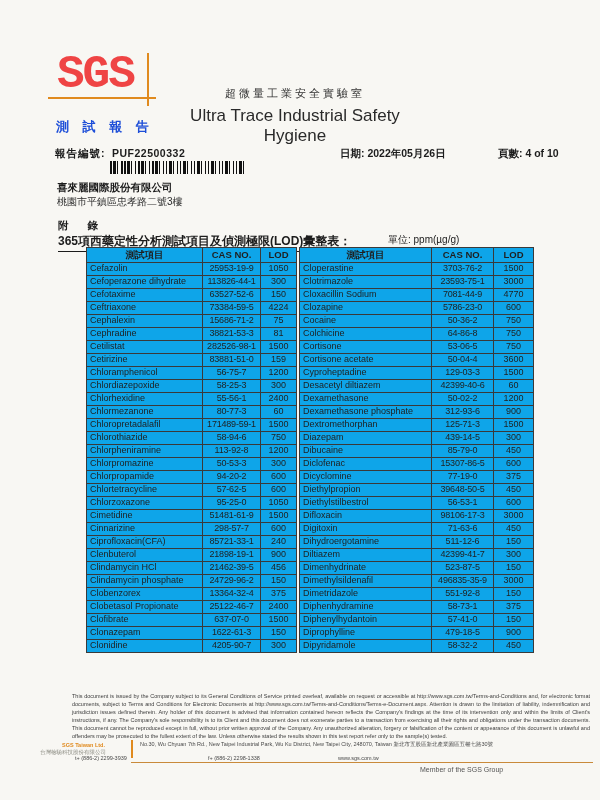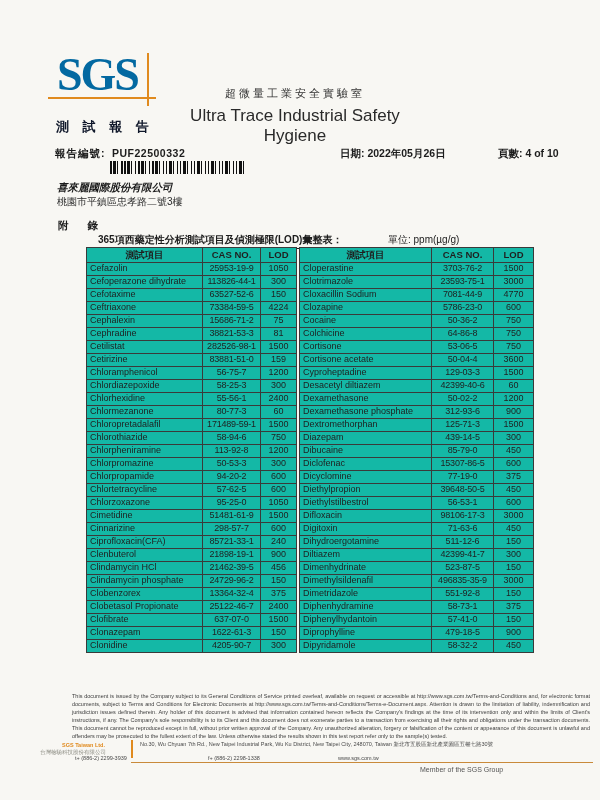--- a/index.html
+++ b/index.html
@@ -12,61 +12,61 @@
   }
   .page{
     position:relative;
     width:600px;height:800px;
     background:#f8f7f3;
     overflow:hidden;
   }
   
   .logo-block{position:absolute;left:45px;top:50px;width:120px;height:55px;}
   .logo-text{
-    font-family:Liberation Serif, serif;
+    font-family:Liberation Mono, monospace;
     font-weight:bold;font-size:46px;line-height:46px;
-    color:#0369a1;letter-spacing:-2px;
+    color:#ef4444;letter-spacing:-2px;
     position:absolute;left:12px;top:2px;
   }
   .logo-hline{position:absolute;left:3px;top:47px;width:108px;height:2px;background:#e08a1e;}
   .logo-vline{position:absolute;left:102px;top:3px;width:2px;height:53px;background:#e08a1e;}
   .report-title{
     position:absolute;left:56px;top:118px;
-    font-size:13px;font-weight:bold;letter-spacing:5px;color:#0f172a;
+    font-size:13px;font-weight:bold;letter-spacing:5px;color:#1d4ed8;
   }
   .lab-block{position:absolute;left:185px;top:86px;width:220px;text-align:center;}
   .lab-zh{font-size:11px;letter-spacing:3px;color:#333;font-family:"Liberation Serif","DejaVu Serif",serif;}
   .lab-en{font-size:17px;margin-top:5px;color:#2a2a2a;font-weight:500;}
   
   .info-row{position:absolute;left:0;top:147px;width:600px;font-size:10.5px;}
   .report-no-label{position:absolute;left:55px;top:0;font-weight:bold;letter-spacing:1px;}
   .report-no{position:absolute;left:112px;top:0;font-weight:bold;letter-spacing:0.5px;}
   .date-wrap{position:absolute;left:340px;top:0;font-weight:bold;}
   .pages-wrap{position:absolute;left:498px;top:0;font-weight:bold;}
   .barcode{
     position:absolute;left:110px;top:161px;width:134px;height:13px;
     background:repeating-linear-gradient(90deg,
       #111 0px,#111 1.5px,#f8f7f3 1.5px,#f8f7f3 3px,
       #111 3px,#111 6px,#f8f7f3 6px,#f8f7f3 7px,
       #111 7px,#111 8px,#f8f7f3 8px,#f8f7f3 11px,
       #111 11px,#111 12.5px,#f8f7f3 12.5px,#f8f7f3 14px);
   }
   
-  .client-name{position:absolute;left:57px;top:181px;font-size:10.5px;font-weight:bold;font-style:italic;}
+  .client-name{position:absolute;left:57px;top:181px;font-size:10.5px;font-weight:bold;}
   .client-address{position:absolute;left:57px;top:195px;font-size:10px;color:#2b2b2b;}
   
   .appendix-label{position:absolute;left:58px;top:219px;font-size:10.5px;font-weight:bold;letter-spacing:8px;}
   .table-title{
-    position:absolute;left:58px;top:233px;font-size:10px;font-weight:bold;
-    border-bottom:1px solid #1c1c1c;padding-bottom:1px;margin-left:40px;
+    position:absolute;left:58px;top:233px;font-size:12px;font-weight:bold;
+    border-bottom:1px solid #1c1c1c;padding-bottom:1px;
   }
   .unit-note{position:absolute;left:388px;top:233px;font-size:10px;color:#222;}
   
   .tables-wrap{position:absolute;left:86px;top:247px;display:flex;}
-  table.lod{border-collapse:collapse;table-layout:fixed;background:#14b8a6;}
+  table.lod{border-collapse:collapse;table-layout:fixed;background:#0ea5e9;}
   table.lod + table.lod{margin-left:2px;}
   table.lod{border:1.5px solid #2a2a2a;}
   table.lod th,table.lod td{
     border:1px solid #3a3a3a;
     font-size:9px;line-height:11.5px;
     height:12px;padding:0 3px;
     overflow:hidden;white-space:nowrap;
     color:#1f1f1f;
   }
   table.lod th{font-weight:bold;text-align:center;font-size:9.5px;height:14px;}

